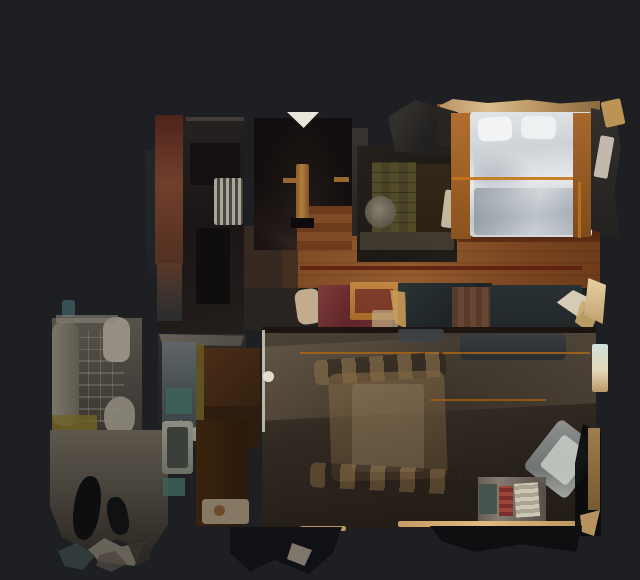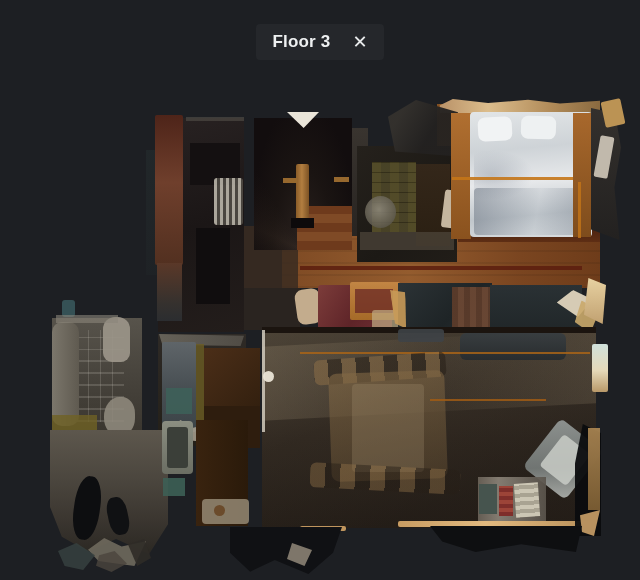--- a/index.html
+++ b/index.html
@@ -147,20 +147,14 @@
       <div class="region" style="left: 202px; top: 499px; width: 47px; height: 25px; background: rgb(155, 144, 123); border-radius: 4px; opacity: 0.8;"></div>
       <div class="region" style="left: 214px; top: 505px; width: 11px; height: 11px; background: rgb(107, 75, 43); border-radius: 50%;"></div>
       <div class="region" style="left: 58px; top: 543px; width: 37px; height: 27px; background: rgb(54, 65, 63); clip-path: polygon(0px 30%, 50% 0px, 100% 45%, 68% 100%, 18% 85%); opacity: 0.85;"></div>
       <div class="region" style="left: 96px; top: 551px; width: 31px; height: 21px; background: rgb(75, 69, 61); clip-path: polygon(10% 20%, 60% 0px, 100% 60%, 50% 100%, 0px 70%); opacity: 0.8;"></div>
       <div class="region" style="left: 128px; top: 539px; width: 23px; height: 27px; background: rgb(47, 43, 39); clip-path: polygon(0px 20%, 70% 0px, 100% 70%, 40% 100%); opacity: 0.9;"></div>
       <div class="region" style="left: 230px; top: 527px; width: 112px; height: 47px; background: rgb(16, 17, 20); clip-path: polygon(0px 0px, 100% 0px, 92% 55%, 70% 100%, 40% 70%, 18% 95%, 0px 55%);"></div>
       <div class="region" style="left: 287px; top: 543px; width: 25px; height: 23px; background: rgb(139, 130, 115); clip-path: polygon(20% 0px, 100% 30%, 70% 100%, 0px 70%); opacity: 0.9;"></div>
       <div class="region" style="left: 430px; top: 526px; width: 152px; height: 26px; background: rgb(14, 15, 17); clip-path: polygon(0px 0px, 100% 0px, 96% 100%, 60% 70%, 30% 100%, 8% 60%);"></div>
     </div>
 
-  <div class="header">
-    <div class="header-panel">
-      <span class="title">Floor 3</span>
-      <button class="close-btn"><span>✕</span></button>
-    </div>
-  </div>
 
 </div>
 
 </body></html>

